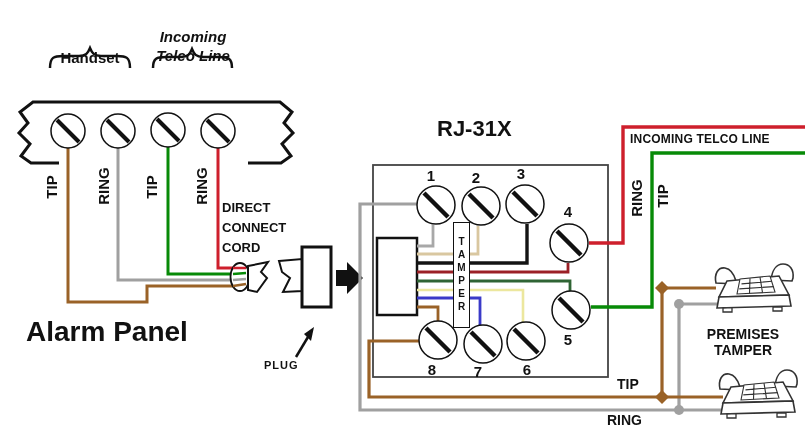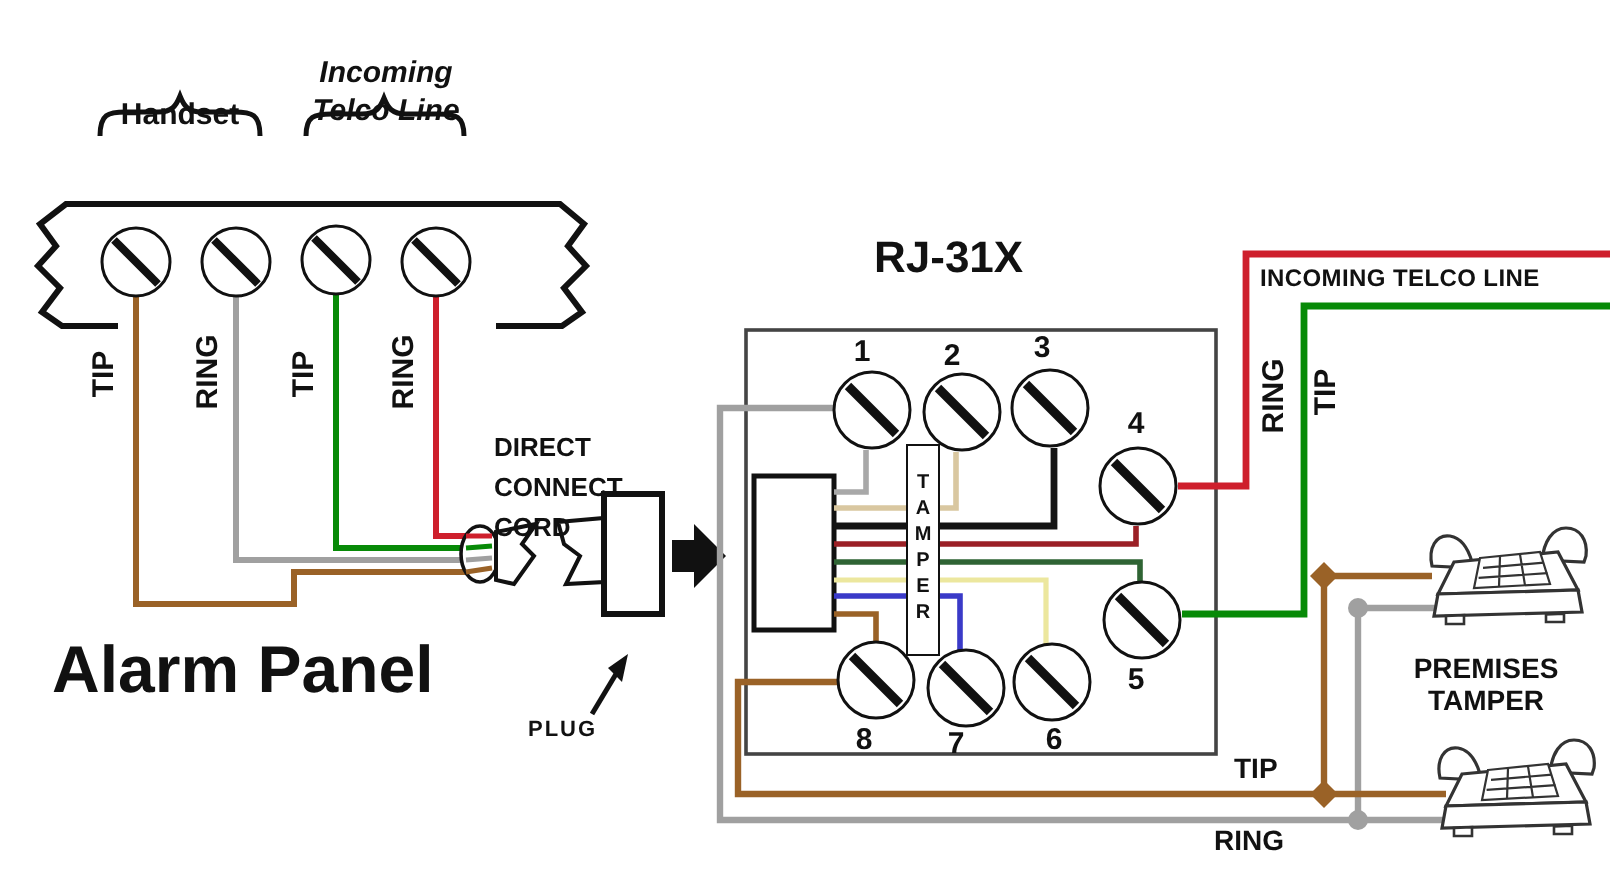--- a/index.html
+++ b/index.html
@@ -154,23 +154,23 @@
   <div class="lbl ctr" style="left:50px;top:27px;width:80px;font-size:15px;margin-top:22px;">Handset</div>
 
   <div class="lbl ctr" style="left:146px;top:27px;width:94px;font-size:15px;line-height:19px;font-style:italic;">Incoming
 Telco Line</div>
 
   <div class="lbl vrt" style="left:52px;top:187px;font-size:15px;">TIP</div>
   <div class="lbl vrt" style="left:104px;top:186px;font-size:15px;">RING</div>
   <div class="lbl vrt" style="left:152px;top:187px;font-size:15px;">TIP</div>
   <div class="lbl vrt" style="left:202px;top:186px;font-size:15px;">RING</div>
 
-  <div class="lbl" style="left:26px;top:316px;font-size:33px;">Alarm Panel</div>
-
-  <div class="lbl" style="left:247px;top:198px;font-size:13px;line-height:20px;margin-top:16px;">DIRECT
+  <div class="lbl" style="left:26px;top:316px;font-size:28px;">Alarm Panel</div>
+
+  <div class="lbl" style="left:222px;top:198px;font-size:13px;line-height:20px;">DIRECT
 CONNECT
 CORD</div>
 
   <div class="lbl" style="left:264px;top:359px;font-size:11px;letter-spacing:1px;">PLUG</div>
 
   <div class="lbl" style="left:422px;top:116px;font-size:22px;margin-left:15px;">RJ-31X</div>
 
   <div id="tamper-box">
     <span class="tx">TAMPER</span>
   </div>

